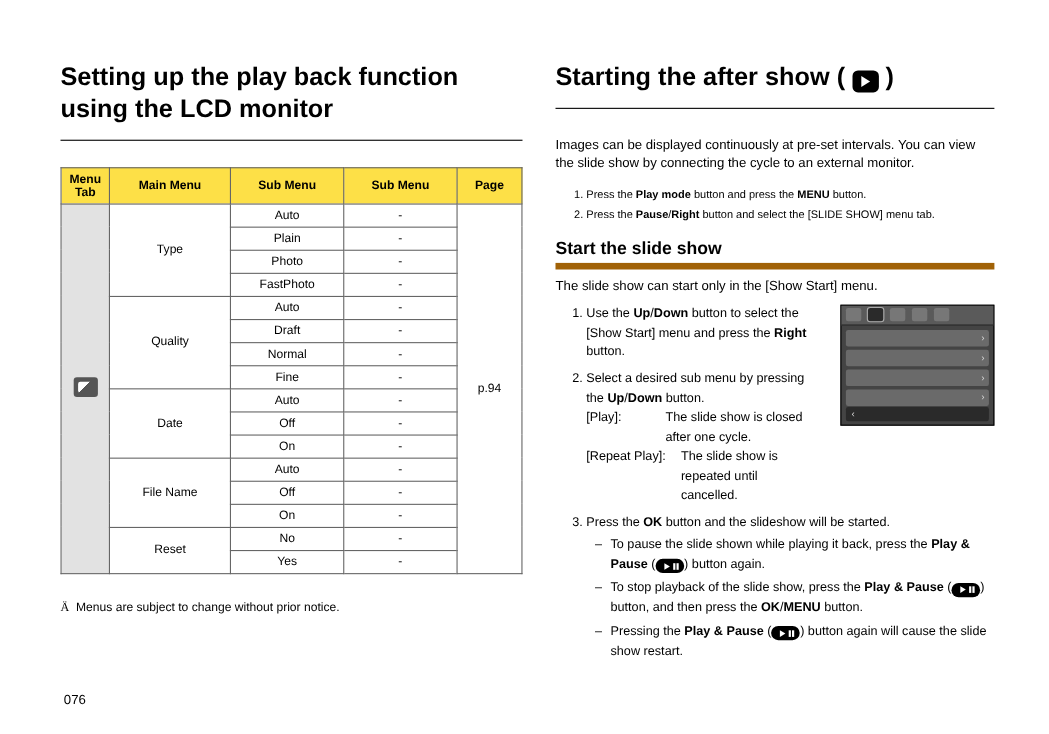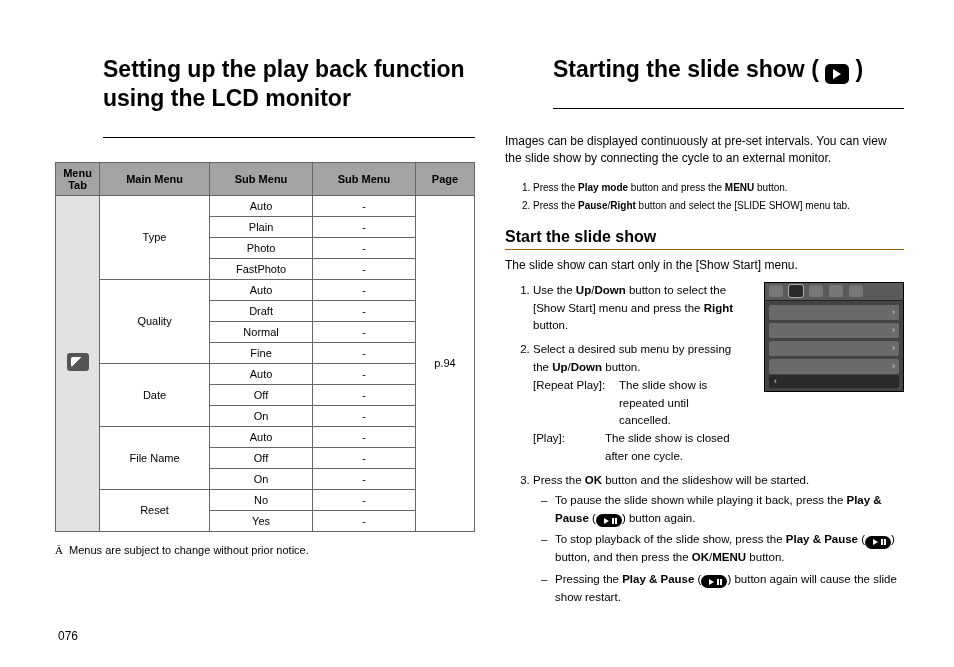--- a/index.html
+++ b/index.html
@@ -13,24 +13,23 @@
     position: relative;
   }
   .cols { display: flex; gap: 30px; }
   .col-left { width: 420px; }
   .col-right { flex: 1; }
 
   h1 {
     font-size: 23px;
     font-weight: bold;
     line-height: 1.25;
-    padding-bottom: 24px;
+    padding-bottom: 14px;
     border-bottom: 1.5px solid #000;
     margin-bottom: 24px;
-    margin-left: 48px;
   }
   h1 .play-icon {
     display: inline-flex;
     width: 24px;
     height: 20px;
     background: #000;
     border-radius: 5px;
     vertical-align: -2px;
     align-items: center;
     justify-content: center;
@@ -49,21 +48,21 @@
     font-size: 11px;
     margin-top: 14px;
   }
   table.menu th, table.menu td {
     border: 1px solid #666;
     padding: 4px 4px;
     text-align: center;
     vertical-align: middle;
   }
   table.menu th {
-    background: #a3a3a3;
+    background: #fde047;
     font-weight: bold;
   }
   table.menu .icon-cell {
     background: #e2e2e2;
     width: 44px;
   }
   .pict-icon {
     display:inline-block;
     width:22px;height:18px;
     background:#555;border-radius:3px;
@@ -71,41 +70,41 @@
   }
   .pict-icon::after{
     content:"";
     position:absolute;left:4px;top:4px;right:4px;bottom:4px;
     background: linear-gradient(135deg,#fff 45%,transparent 45%);
     border-radius:2px;
   }
 
   .footnote {
     font-size: 11px;
-    margin-top: 12px;
+    margin-top: 24px;
     color: #000;
   }
   .footnote .star { font-family: serif; }
 
   
   .intro { font-size: 12px; line-height: 1.45; margin-bottom: 12px; }
   ol.steps {
     font-size: 10px;
     line-height: 1.55;
     padding-left: 28px;
     margin-bottom: 14px;
   }
   ol.steps li { margin-bottom: 3px; }
   .bold { font-weight: bold; }
 
   h2.sub {
     font-size: 16px;
     font-weight: bold;
     padding-bottom: 3px;
-    border-bottom: 1px solid #a16207;
+    border-bottom: 6px solid #a16207;
     margin-bottom: 8px;
   }
   .subintro { font-size: 12px; margin-bottom: 10px; }
 
   .step-block { position: relative; }
   ol.steps2 {
     font-size: 11.5px;
     line-height: 1.55;
     padding-left: 28px;
   }
@@ -268,21 +267,21 @@
     </table>
 
     <p class="footnote">
       <span class="star">Ä</span>&nbsp;
       <span>Menus are subject to change without prior notice.</span>
     </p>
   </div>
 
   <div class="col-right">
     <h1>
-      <span>Starting the slide show (</span>
+      <span>Starting the after show (</span>
       <span class="play-icon"></span>
       <span>)</span>
     </h1>
 
     <p class="intro">Images can be displayed continuously at pre-set intervals. You can view the slide show by connecting the cycle to an external monitor.</p>
 
     <ol class="steps">
       <li>
         <span>Press the </span><span class="bold">Play mode</span><span> button and press the </span><span class="bold">MENU</span><span> button.</span>
       </li>
@@ -317,26 +316,26 @@
           <div class="short">
             <span>Use the </span><span class="bold">Up</span><span>/</span><span class="bold">Down</span><span> button to select the [Show Start] menu and press the </span><span class="bold">Right</span><span> button.</span>
           </div>
         </li>
         <li>
           <div class="short">
             <span>Select a desired sub menu by pressing the </span><span class="bold">Up</span><span>/</span><span class="bold">Down</span><span> button.</span>
           </div>
           <div class="defs short">
             <div class="row">
+                <div class="k">[Play]:</div>
+                <div class="v">The slide show is closed after one cycle.</div>
+              </div>
+            <div class="row">
                 <div class="k" style="width:86px">[Repeat Play]:</div>
                 <div class="v">The slide show is repeated until cancelled.</div>
-              </div>
-            <div class="row">
-                <div class="k">[Play]:</div>
-                <div class="v">The slide show is closed after one cycle.</div>
               </div>
           </div>
         </li>
         <li>
           <span>Press the </span><span class="bold">OK</span><span> button and the slideshow will be started.</span>
           <ul class="dash">
             <li>
               <span>To pause the slide shown while playing it back, press the </span><span class="bold">Play &amp; Pause</span><span> (</span><span class="pp-icon"></span><span>) button again.</span>
             </li>
             <li>

